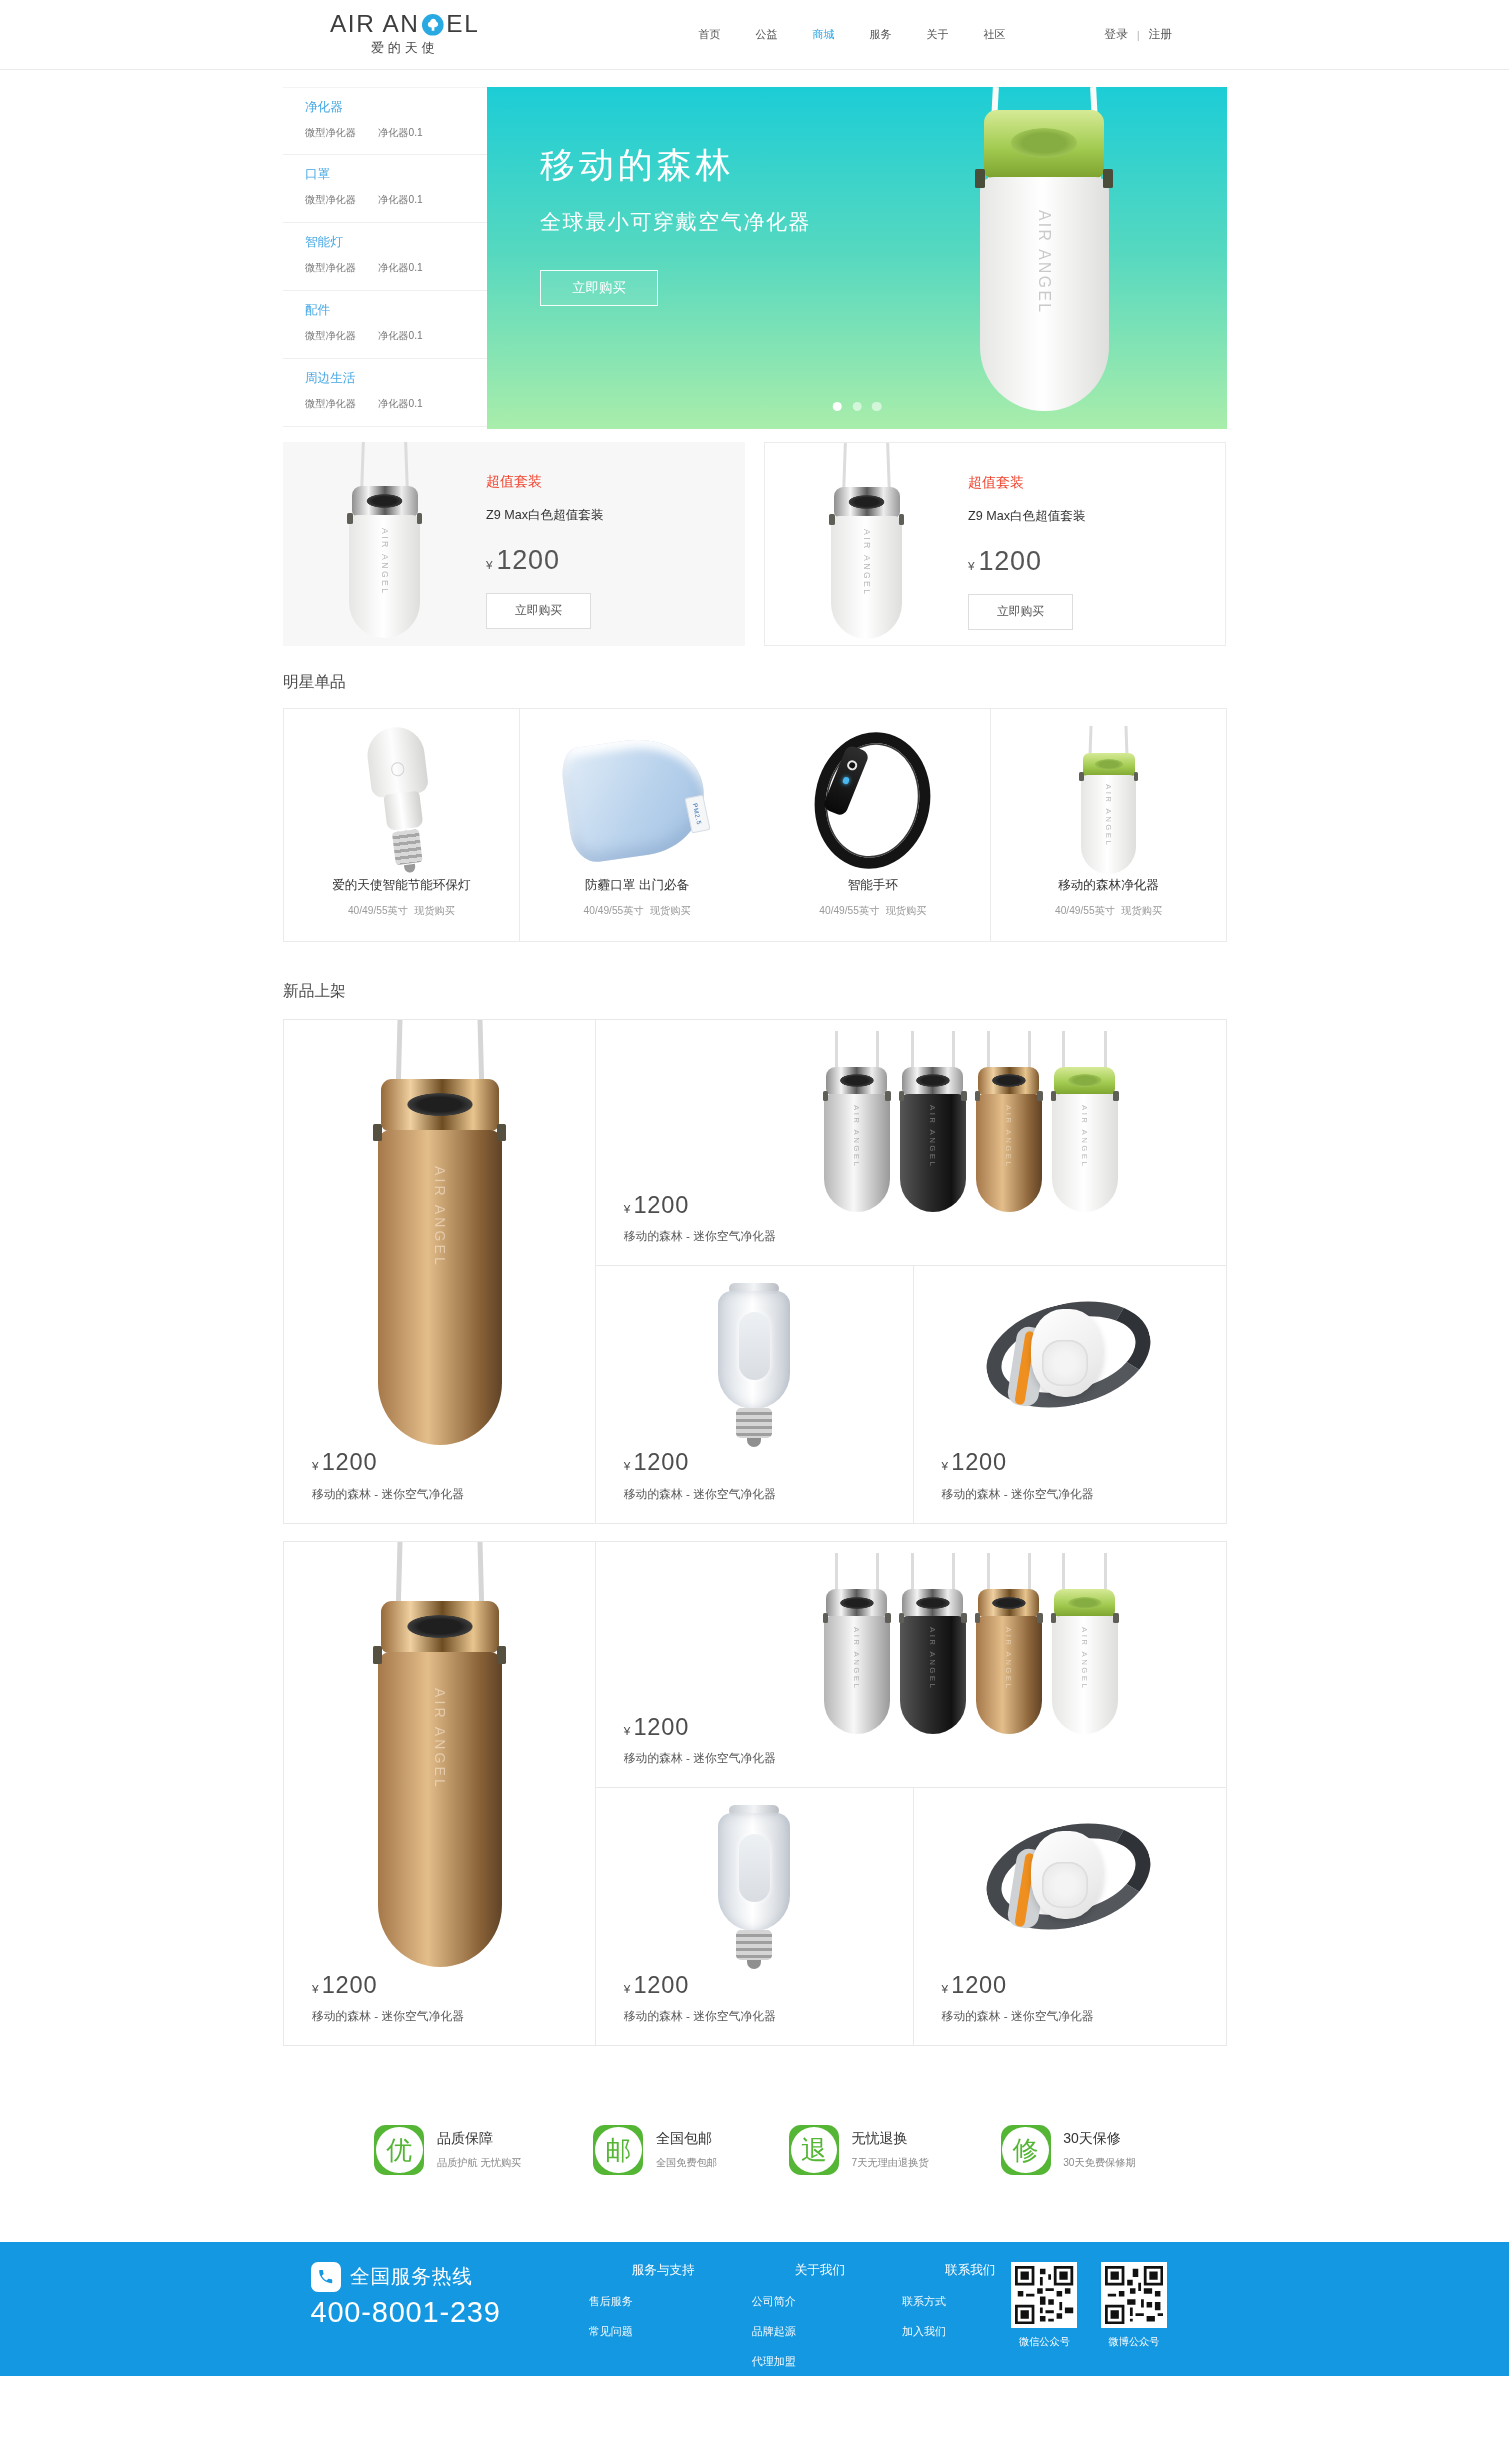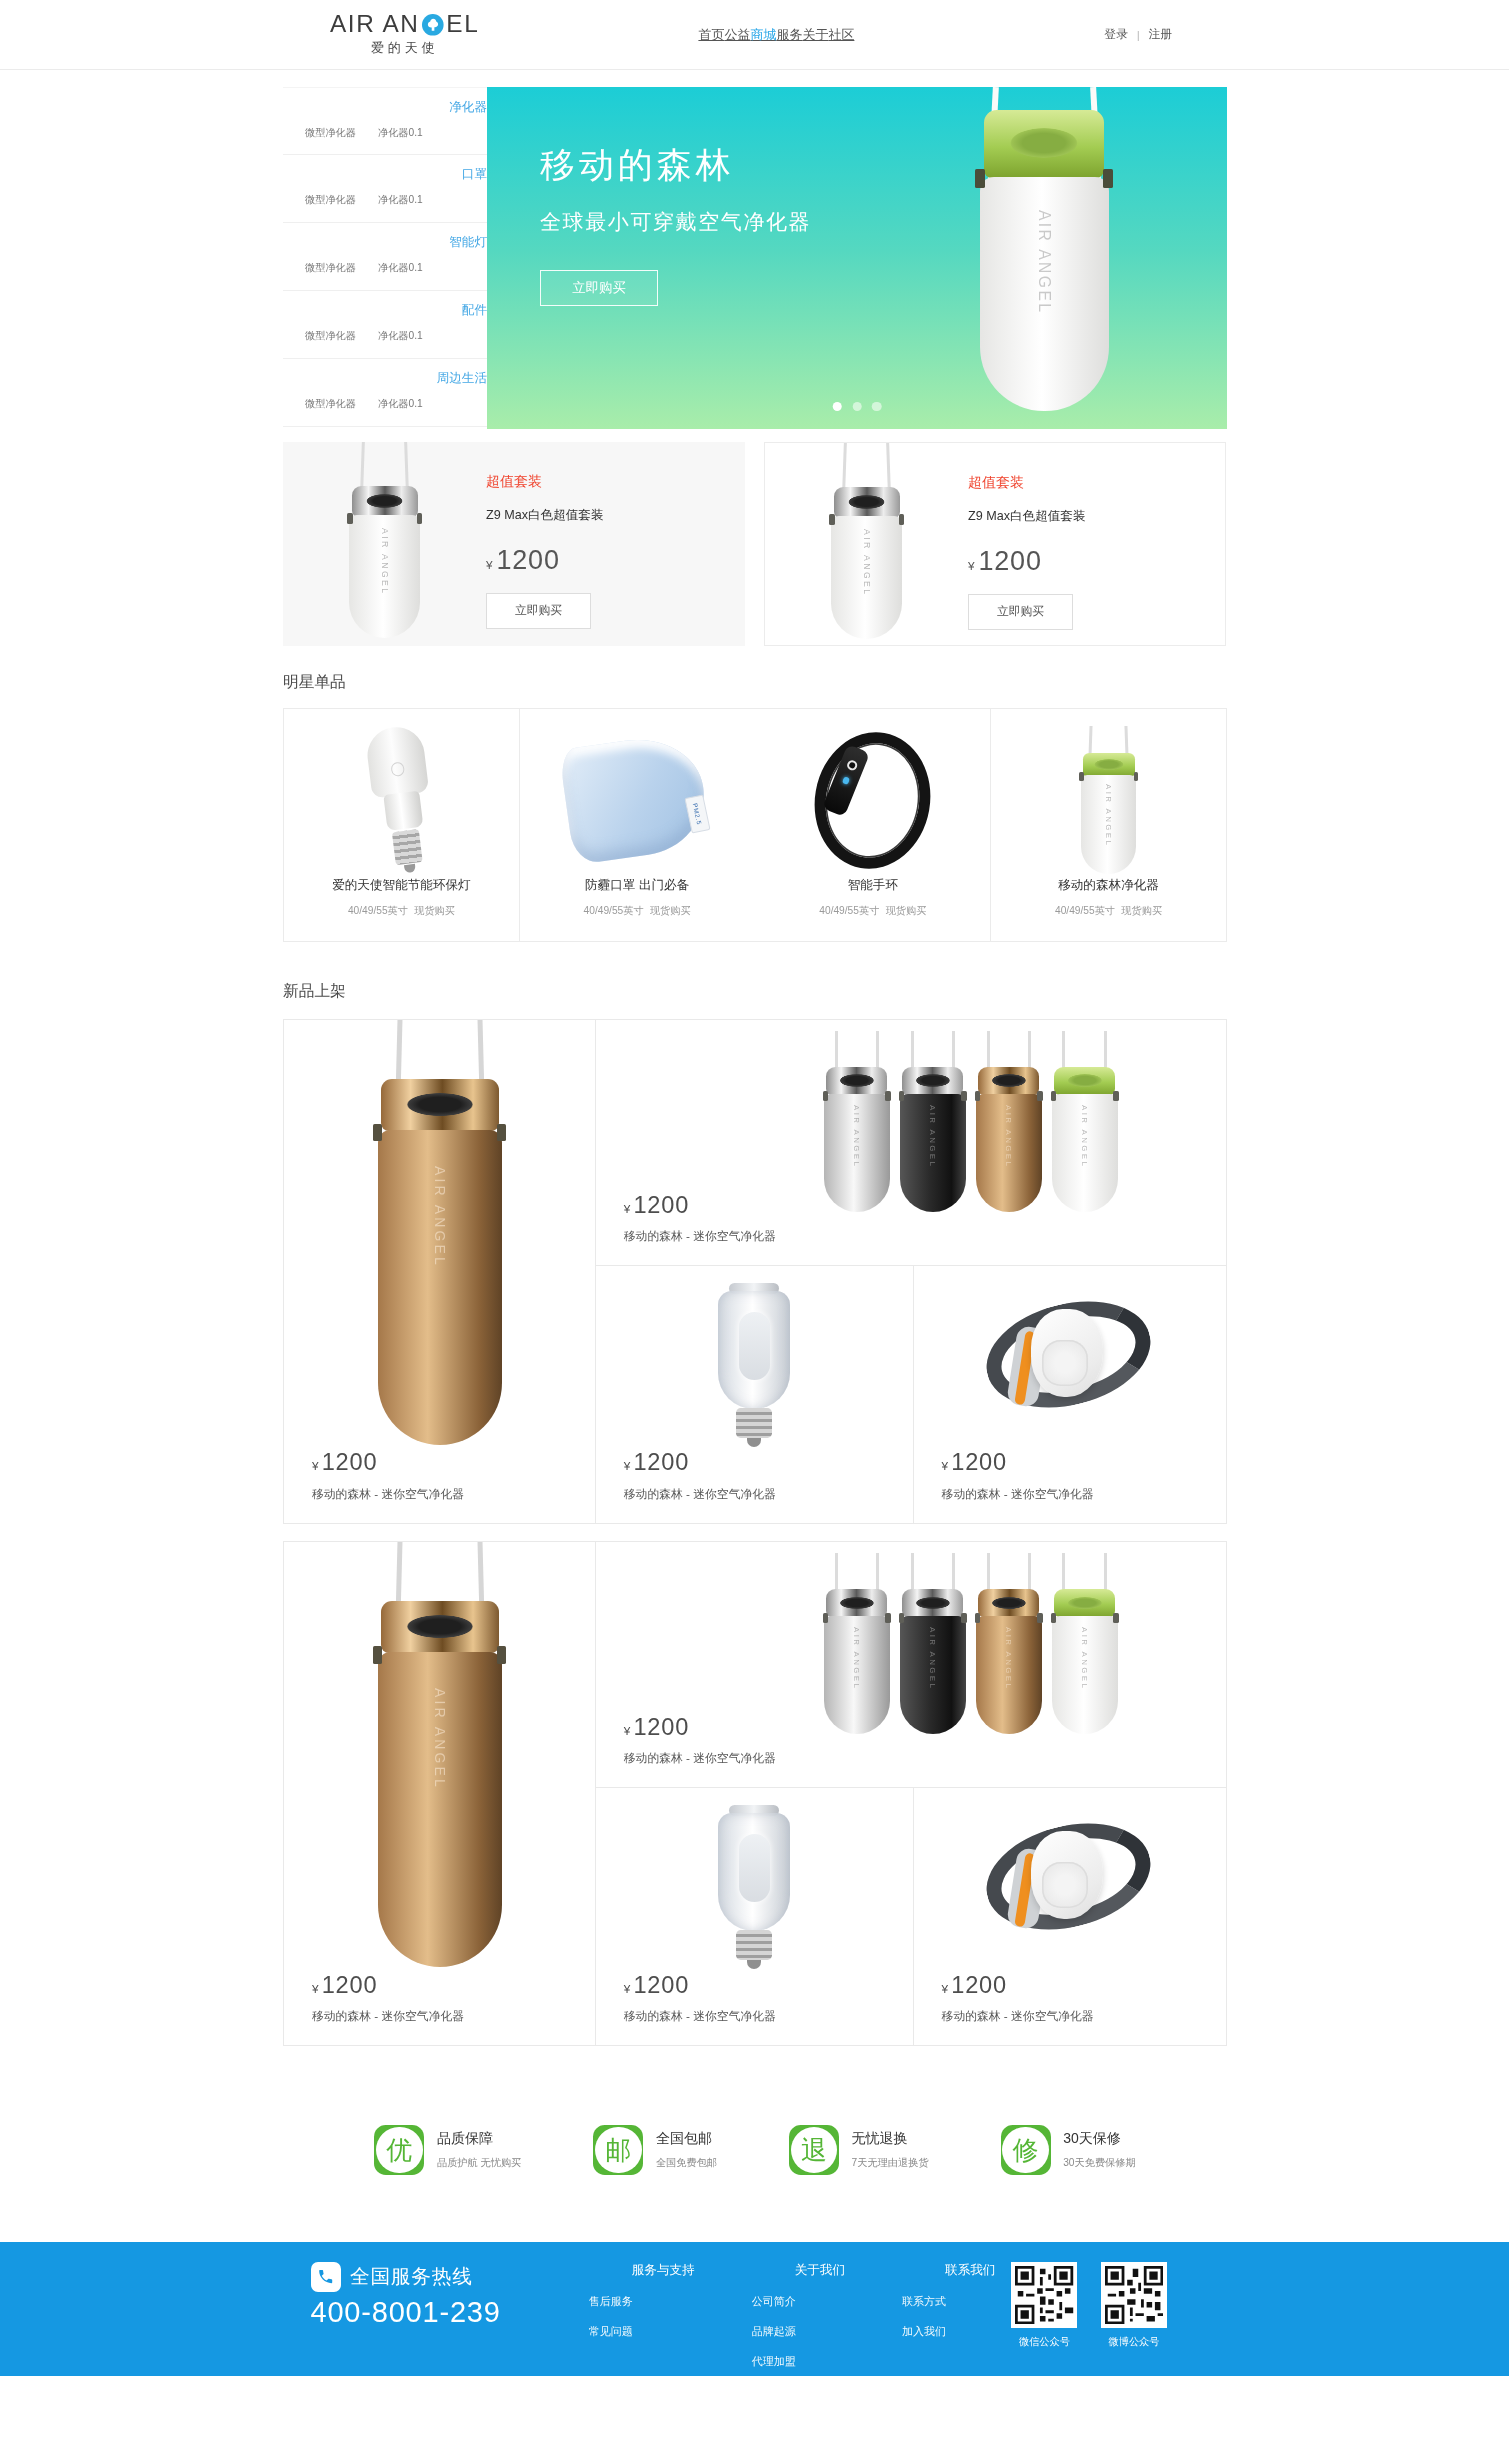--- a/index.html
+++ b/index.html
@@ -10,30 +10,30 @@
     color:#333;
   }
   a { text-decoration:none; color:inherit; cursor:pointer; }
 
   
   .header { height:70px; border-bottom:0.8px solid #ebebeb; display:flex; align-items:center; background:#fff; }
   .logo { margin-left:330px; text-align:center; }
   .logo-row { display:flex; align-items:center; justify-content:center; font-size:24.4px; letter-spacing:1.6px; color:#3d3d3d; font-weight:400; line-height:1; }
   .logo-g { width:23.6px; height:23.6px; margin:0 1.6px; }
   .logo-sub { font-size:13px; color:#4a4a4a; letter-spacing:3.9px; margin-top:2.4px; }
-  .nav { display:flex; margin-left:219px; font-size:13px; color:#555;text-decoration:underline; }
+  .nav { display:flex; gap:35px; margin-left:219px; font-size:11px; color:#555; }
   .nav a.active { color:#2aa7e8; }
   .auth { margin-left:auto; margin-right:338px; font-size:11.8px; color:#555; display:flex; gap:8.7px; align-items:center; }
   .auth .sep { color:#bbb; }
 
   .container { width:944px; margin:0 auto; }
 
   
   .row1 { display:flex; margin-top:16.5px; height:342px; }
-  .sidebar { width:204px; background:#fff;text-align:right; }
+  .sidebar { width:204px; background:#fff; }
   .cat { height:68px; border-bottom:0.8px solid #efefef; padding:11.8px 0 0 22px; }
   .cat:first-child { border-top:0.8px solid #f4f4f4; }
   .cat-title { color:#45a8e5; font-size:12.6px; display:inline-block; }
   .cat-links { margin-top:10.2px; font-size:10.2px; color:#777; display:flex; gap:22px; }
   .hero { flex:1; position:relative; overflow:hidden;
           background:linear-gradient(180deg,#1ccdd6 0%,#55d8c0 48%,#a9edaa 100%); }
   .hero-content { position:absolute; left:53px; top:55px; }
   .hero-title { font-size:35px; color:#fff; font-weight:200; letter-spacing:3.9px; }
   .hero-sub { font-size:21px; color:#fff; font-weight:300; margin-top:19.7px; letter-spacing:1.6px; }
   .hero-features { display:grid; grid-template-columns:140px auto; row-gap:23px; margin-top:29px; }

